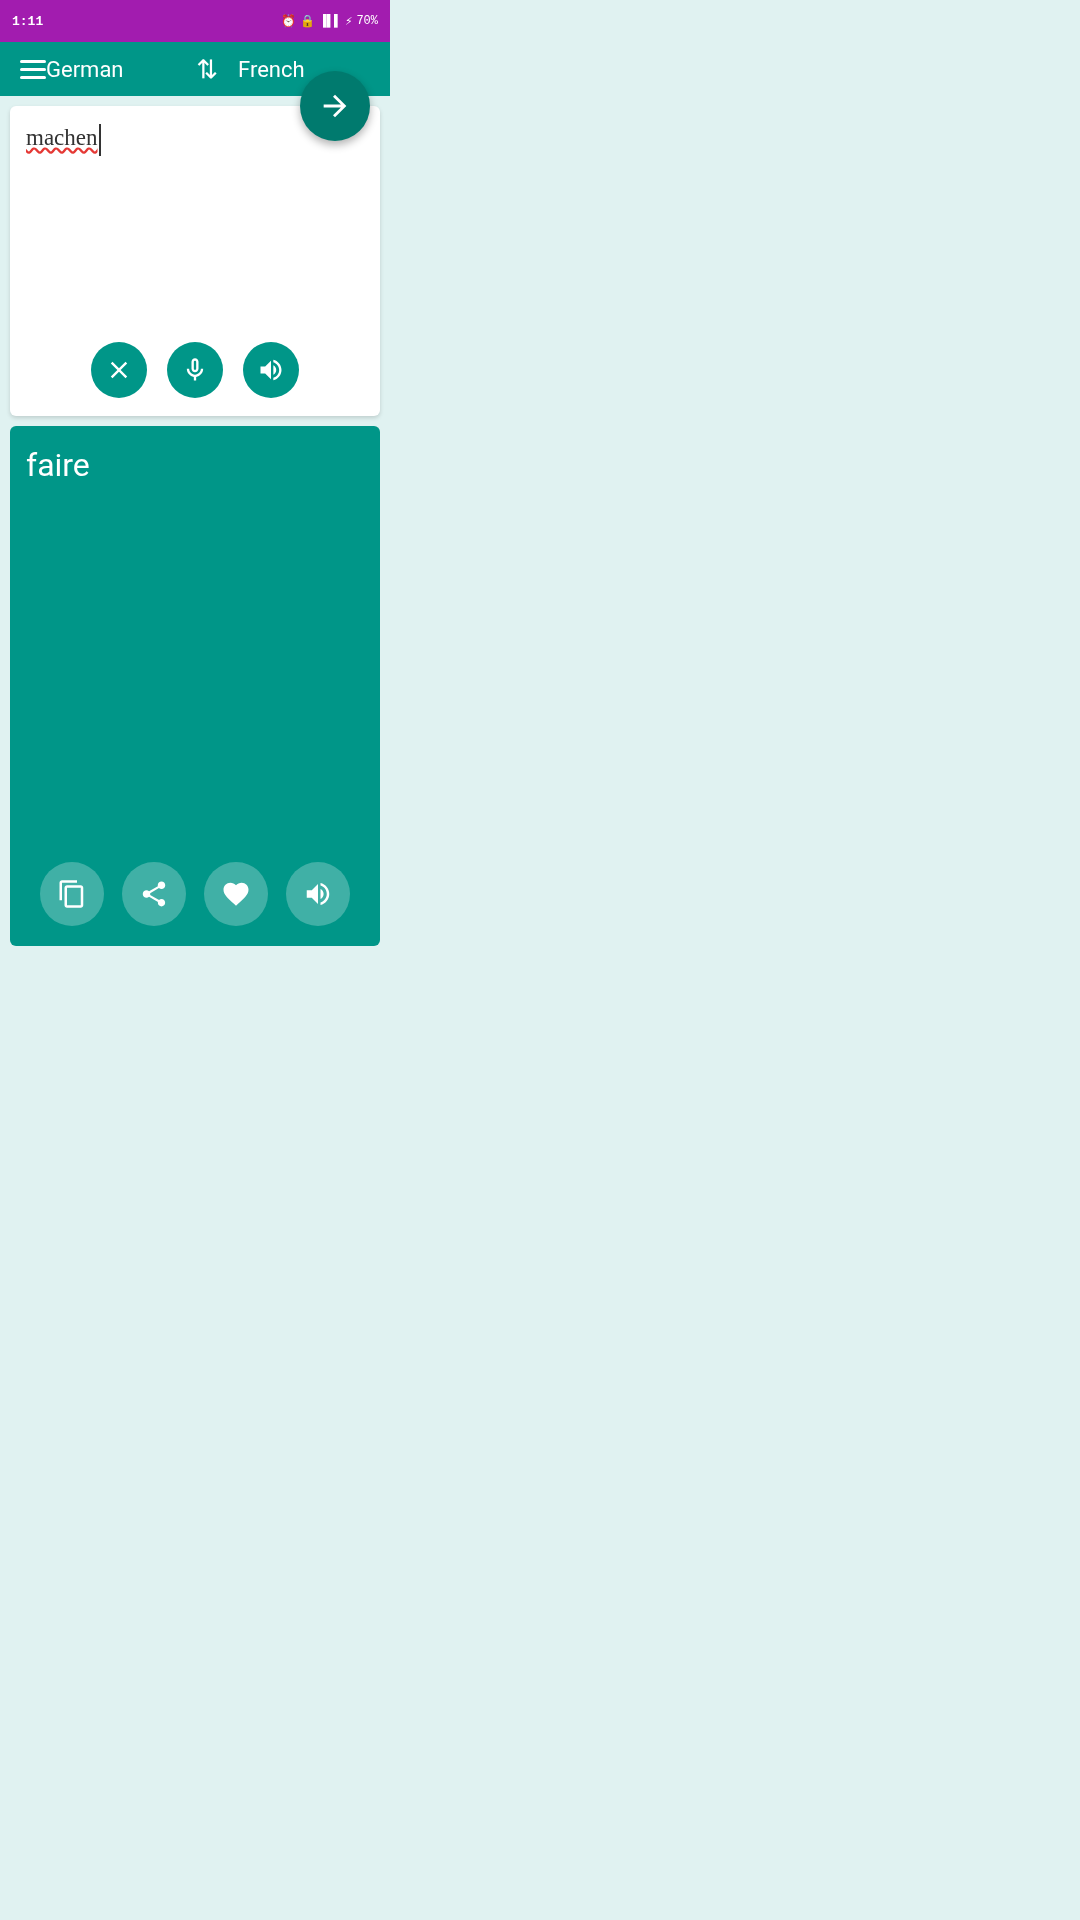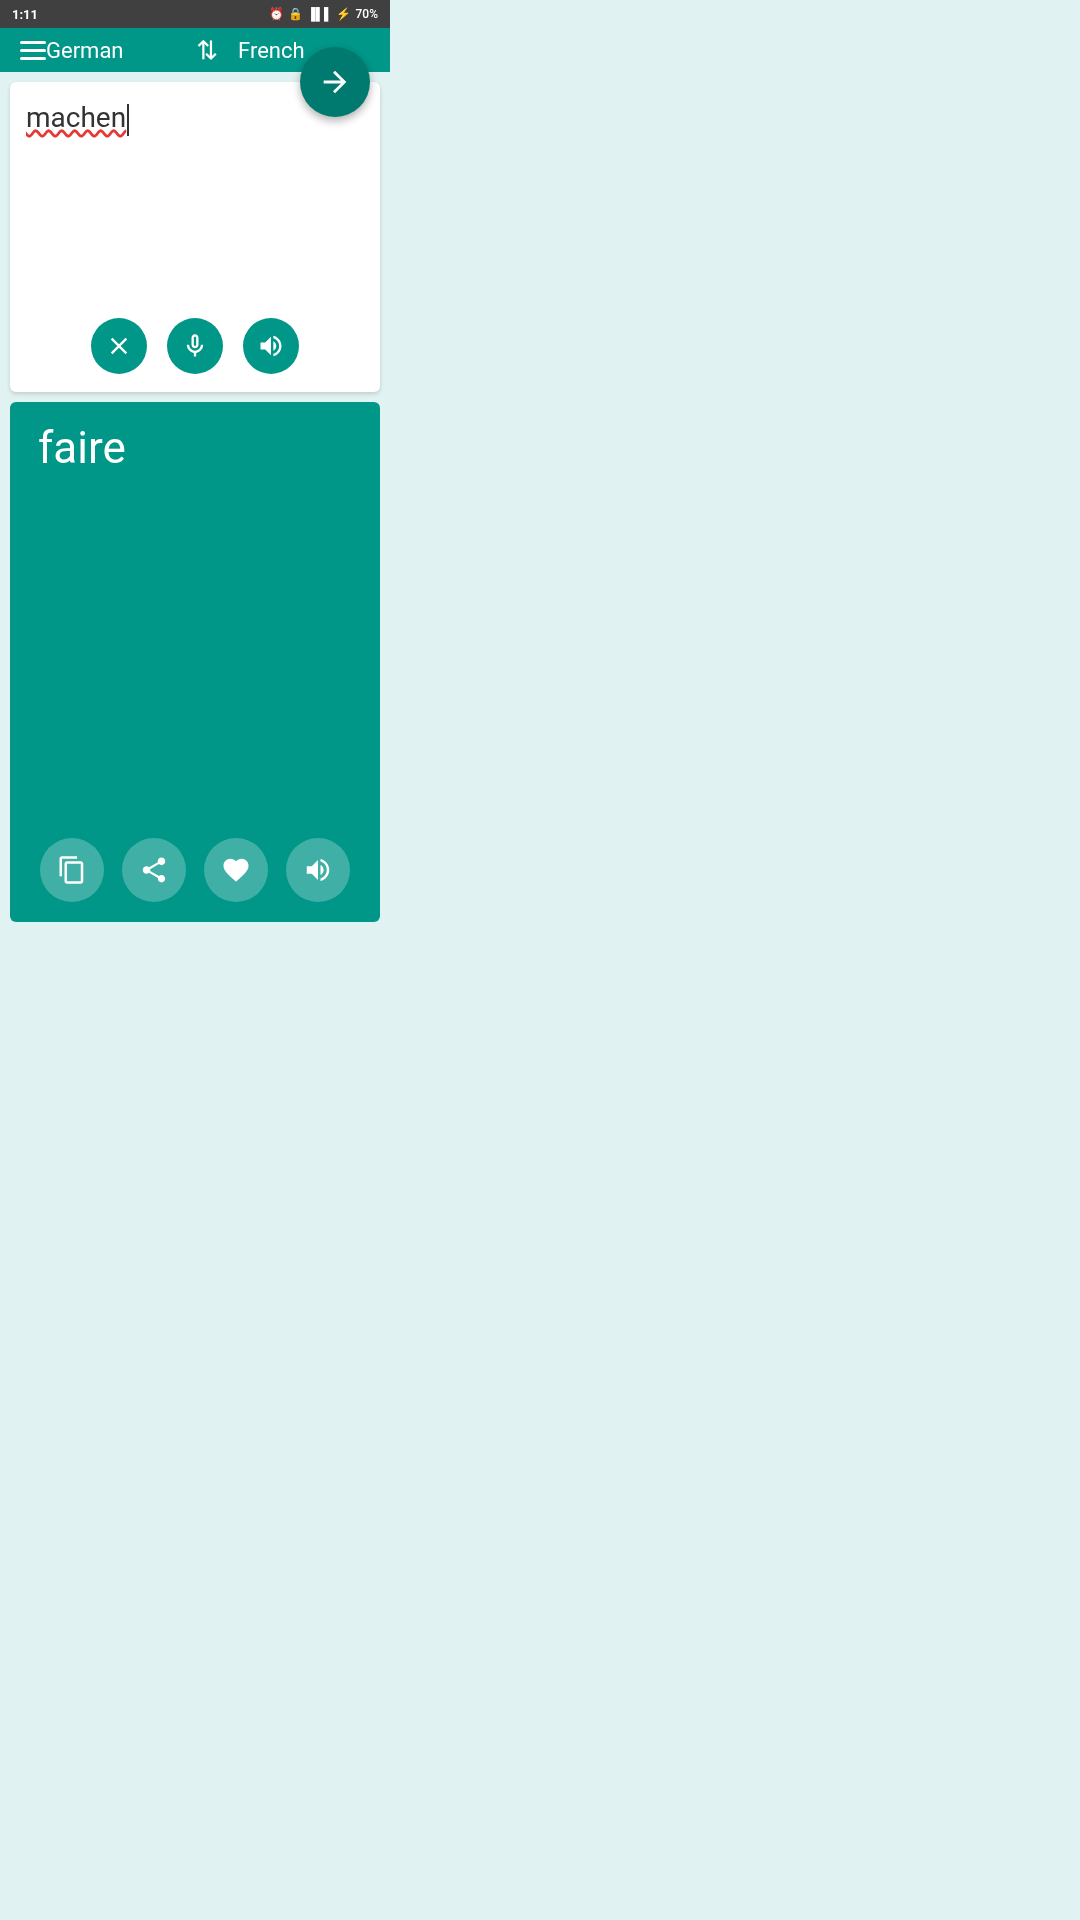--- a/index.html
+++ b/index.html
@@ -12,29 +12,30 @@
     body {
       width: 390px;
       min-height: 873px;
       font-family: 'Roboto', Arial, sans-serif;
       background: #e0f2f1;
       overflow-x: hidden;
     }
 
     
     .status-bar {
-      background: #404040;
+      background: #a21caf;
       color: white;
       display: flex;
       justify-content: space-between;
       align-items: center;
       padding: 4px 12px;
-      height: 28px;
+      height: 42px;
       font-size: 13px;
       font-weight: 500;
+      font-family: Liberation Mono, monospace;
     }
 
     .status-left {
       font-weight: bold;
     }
 
     .status-right {
       display: flex;
       align-items: center;
       gap: 4px;
@@ -42,21 +43,21 @@
     }
 
     
     .toolbar {
       background: #009688;
       color: white;
       display: flex;
       align-items: center;
       justify-content: space-between;
       padding: 0 20px;
-      height: 44px;
+      height: 54px;
     }
 
     .toolbar-lang {
       font-size: 22px;
       font-weight: 400;
       color: white;
       flex: 1;
     }
 
     .toolbar-lang.left {
@@ -100,23 +101,24 @@
       background: white;
       margin: 10px;
       border-radius: 6px;
       padding: 16px 16px 80px 16px;
       position: relative;
       min-height: 310px;
       box-shadow: 0 2px 4px rgba(0,0,0,0.15);
     }
 
     .input-text-display {
-      font-size: 28px;
+      font-size: 23px;
       color: #333;
       line-height: 1.4;
+      font-family: Liberation Serif, serif;
     }
 
     .input-underline {
       text-decoration: underline;
       text-decoration-color: #e53935;
       text-decoration-style: wavy;
     }
 
     .cursor {
       display: inline-block;
@@ -177,24 +179,23 @@
     .output-section {
       background: #009688;
       margin: 0 10px 10px 10px;
       border-radius: 6px;
       padding: 20px 16px 90px 16px;
       position: relative;
       min-height: 520px;
     }
 
     .output-text {
-      font-size: 44px;
+      font-size: 32px;
       color: white;
       font-weight: 400;
-      margin-left: 12px;
     }
 
     
     .output-actions {
       position: absolute;
       bottom: 20px;
       left: 0;
       right: 0;
       display: flex;
       justify-content: center;

